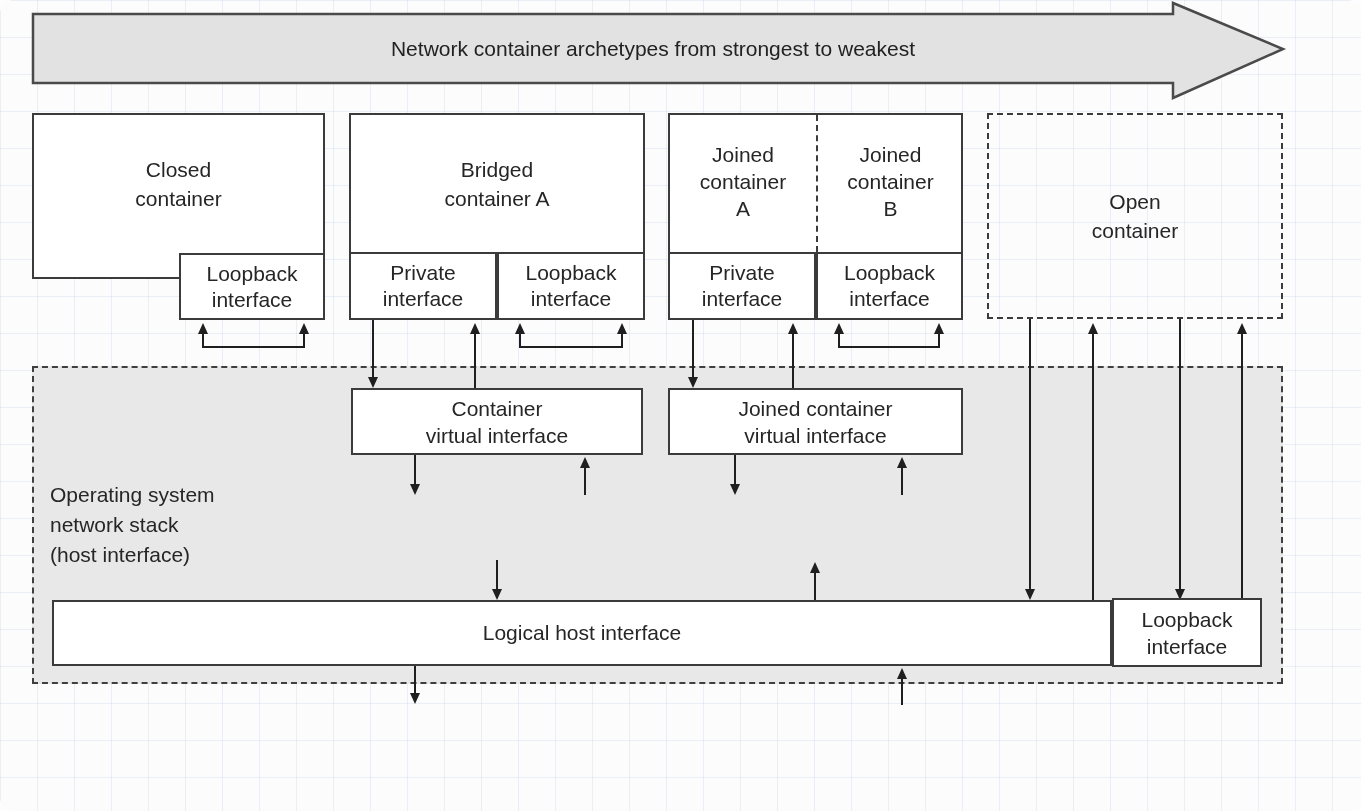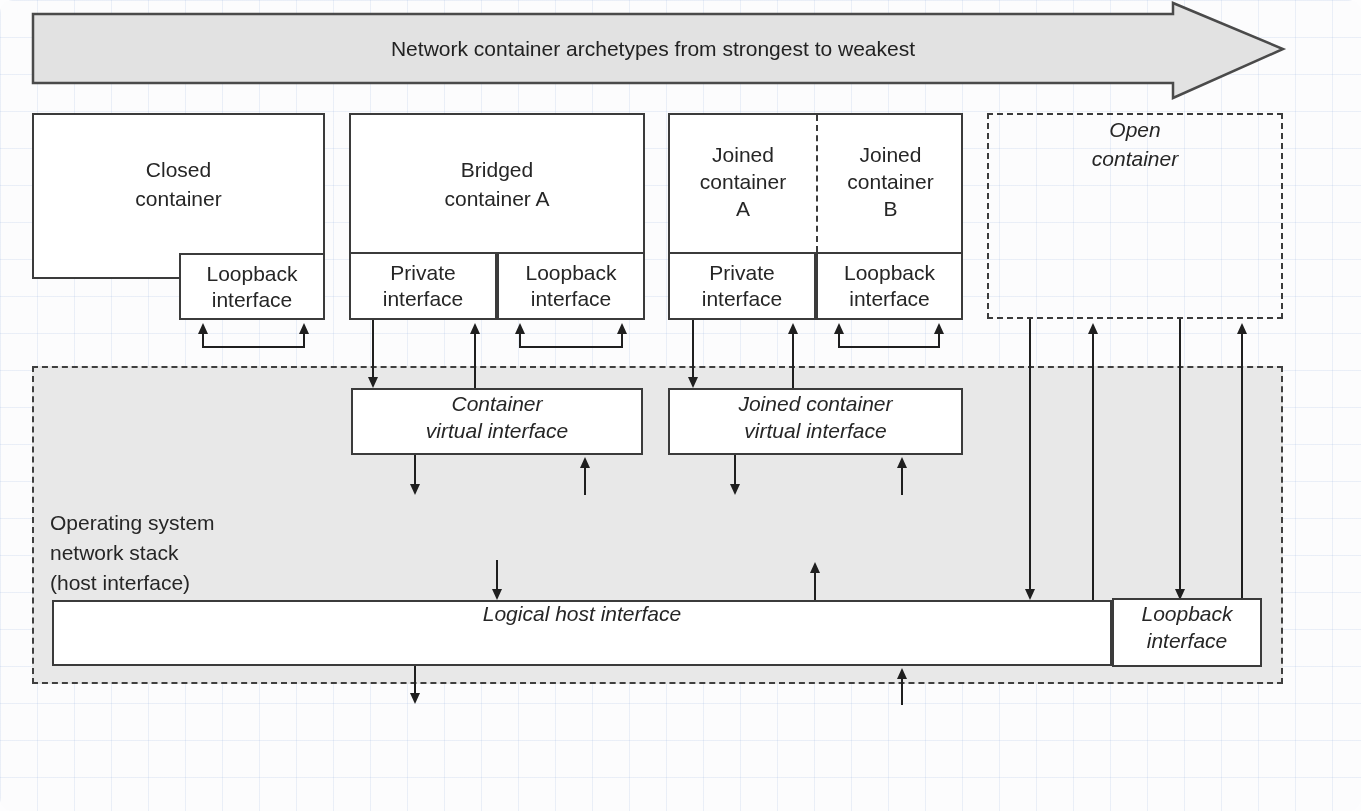--- a/index.html
+++ b/index.html
@@ -16,33 +16,33 @@
       linear-gradient(90deg, rgba(168,190,228,0.22) 1px, transparent 1px);
     background-size:37px 37px;
     color:#262626;
     border-radius:14px;
   }
   .box{
     position:absolute;background:#fff;border:2px solid #3b3b3b;
     box-sizing:border-box;font-size:21px;text-align:center;
   }
   .dashedbox{border-style:dashed;background:transparent;}
-  .flexc{display:flex;justify-content:center;font-style:italic;}
+  .flexc{display:flex;align-items:center;justify-content:center;}
   .ttl{white-space:pre-line;line-height:29px;}
   .ttl3{white-space:pre-line;line-height:27px;position:absolute;text-align:center;}
   .sub{
     position:absolute;border:2px solid #3b3b3b;background:#fff;
     display:flex;align-items:center;justify-content:center;
     white-space:pre-line;line-height:26px;box-sizing:border-box;
   }
   .region{
     position:absolute;background:#e8e8e8;border:2px dashed #3f3f3f;box-sizing:border-box;
   }
   .oslabel{
-    position:absolute;font-size:21px;line-height:30px;white-space:pre-line;text-align:left;margin-top:28px;
+    position:absolute;font-size:21px;line-height:30px;white-space:pre-line;text-align:left;
   }
   .vl{position:absolute;width:2px;background:#1f1f1f;}
   .hl{position:absolute;height:2px;background:#1f1f1f;}
   .ah{position:absolute;width:0;height:0;border-left:5px solid transparent;border-right:5px solid transparent;}
   .ah.up{border-bottom:11px solid #1f1f1f;}
   .ah.down{border-top:11px solid #1f1f1f;}
   .bannertext{
     position:absolute;display:flex;align-items:center;justify-content:center;
     font-size:21px;color:#222;
   }

